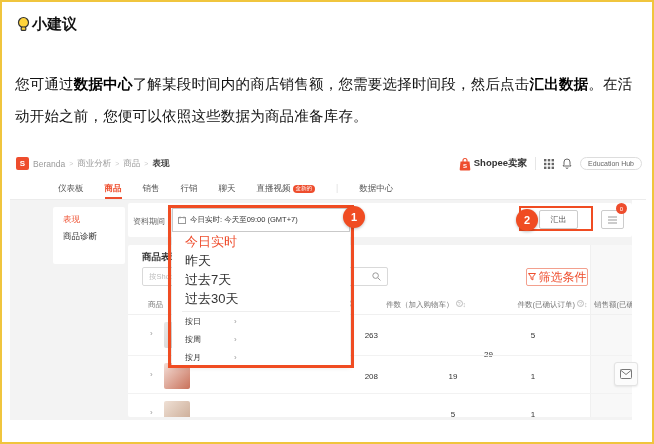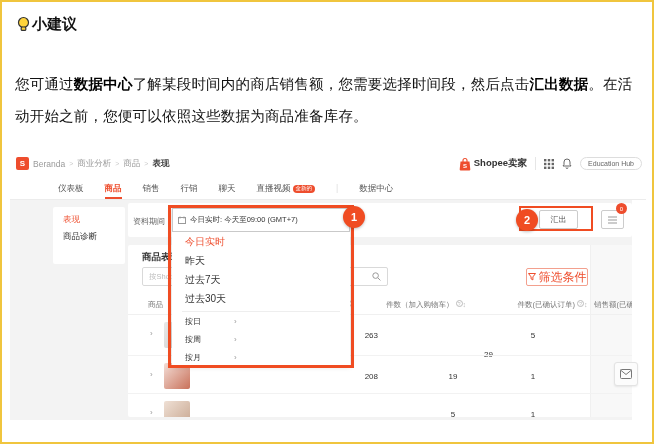--- a/index.html
+++ b/index.html
@@ -47,21 +47,21 @@
   .toolbar-label { position:absolute; left:5px; top:13px; font-size:8px; color:#666; }
   .btn { background:#fff; border:1px solid #ccc; border-radius:2px; font-size:8px; color:#555;
          display:flex; align-items:center; justify-content:center; }
 
   
   .dd-panel { position:absolute; left:162px; top:58px; width:178px; height:157px; background:#fff;
               box-shadow:0 1px 6px rgba(0,0,0,.18); z-index:40; }
   .dd-input { position:absolute; left:0; top:0; width:178px; height:24px; border:1px solid #c9c9c9;
               background:#fff; display:flex; align-items:center; gap:4px; padding:0 5px; font-size:7.5px; color:#333; }
   .dd-row { position:absolute; left:0; width:178px; height:16px; line-height:16px; padding-left:13px;
-            font-size:10px; color:#333; }
+            font-size:13px; color:#333; }
   .dd-row.sel { color:#EE4D2D; }
   .dd-div { position:absolute; left:10px; width:158px; border-top:1px solid #eee; }
   .dd-sub { position:absolute; left:0; width:178px; height:16px; line-height:16px; padding-left:13px;
             font-size:8px; color:#333; }
   .dd-sub .chev { position:absolute; left:62px; color:#999; }
 
   
   .ann-rect { position:absolute; border:3px solid #F04C22; z-index:50; pointer-events:none; }
   .ann-circle { position:absolute; width:22px; height:22px; border-radius:50%; background:#F04C22;
                 color:#fff; font-size:11px; font-weight:bold; display:flex; align-items:center;

